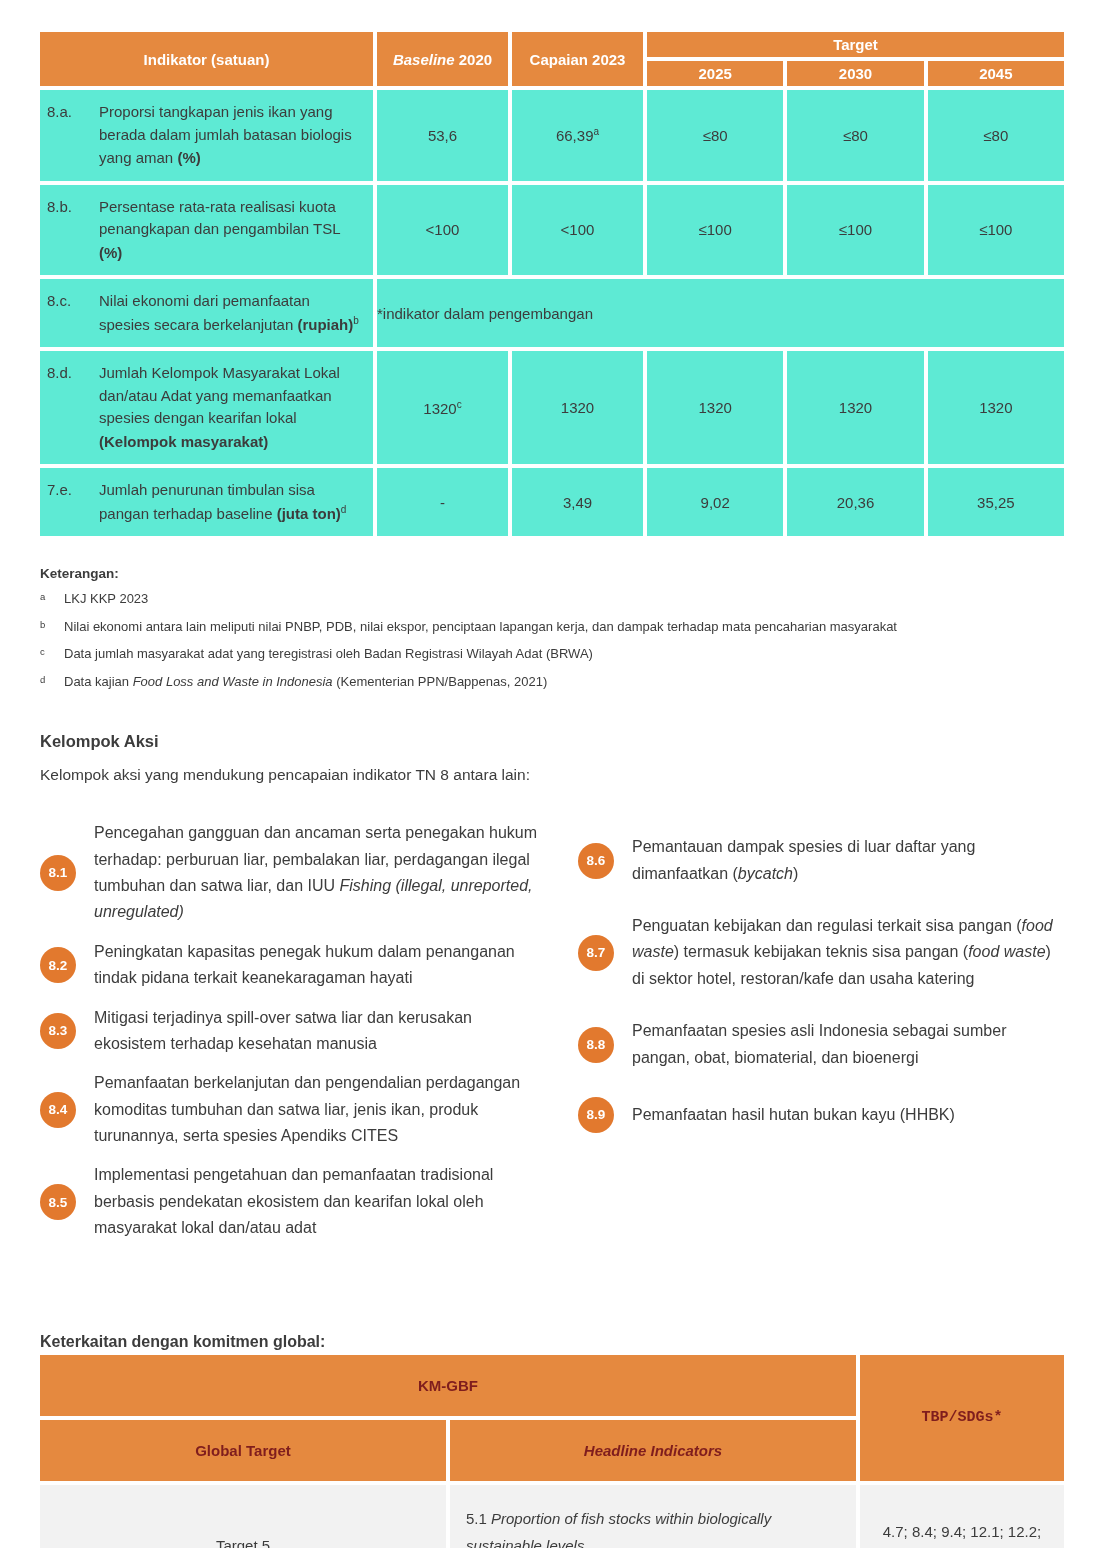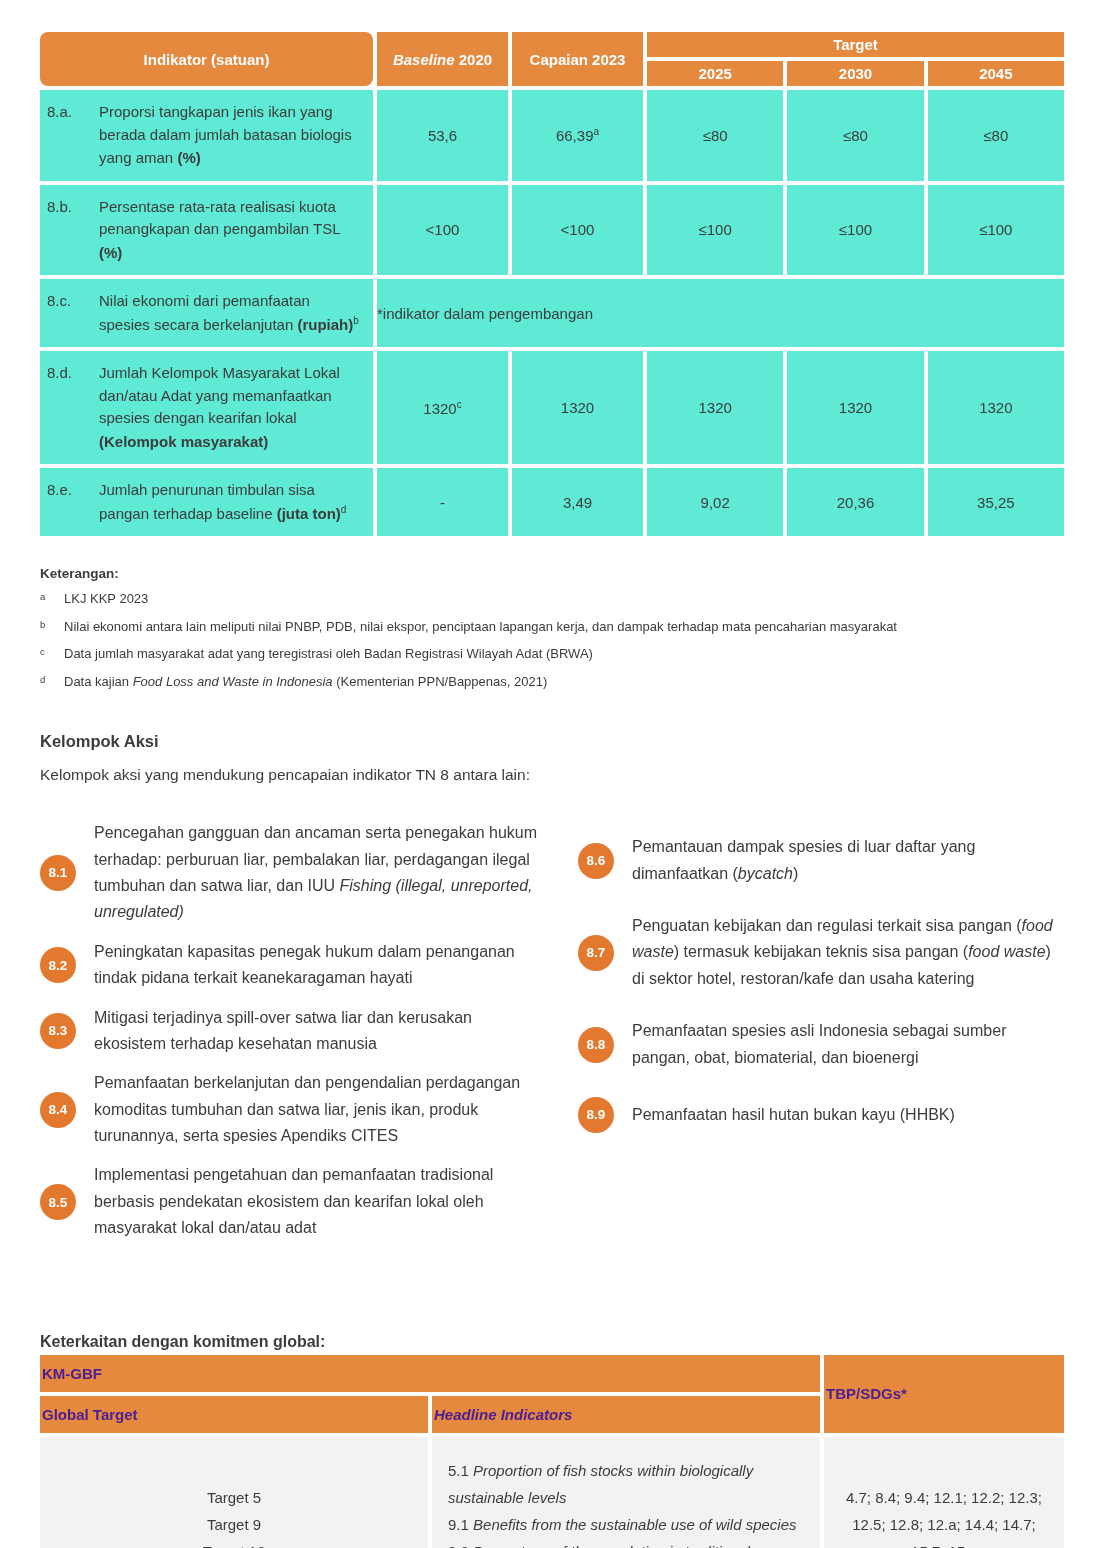--- a/index.html
+++ b/index.html
@@ -13,21 +13,21 @@
 
   
   table { border-collapse: separate; border-spacing: 4px; table-layout: fixed; }
   .ind-table { width: 1032px; margin-left: -4px; }
   .ind-table th {
     background: #e5893f; color: #ffffff; font-weight: bold;
     font-size: 15px; text-align: center; padding: 4px 2px;
   }
   .ind-table th.target-h { padding: 4px 0; }
   .ind-table td { background: #5eead4; font-size: 15px; vertical-align: middle; }
-  .col-ind { width: 333px; border-radius: 8px; }
+  .col-ind { width: 333px; }
   .col-val { width: 131px; }
   .ind-cell { padding: 11px 10px 11px 7px; }
   .ind-flex { display: flex; }
   .ind-num { width: 36px; flex: none; line-height: 1.5; }
   .ind-text { flex: 1; line-height: 1.5; margin-left: 16px; }
   .ind-text b { font-weight: bold; }
   .val { text-align: center; }
   .val sup, .ind-text sup { font-size: 10px; }
   .merged { text-align: left; }
 
@@ -51,27 +51,27 @@
     background: #e2792e; color: #ffffff; font-weight: bold; font-size: 13.5px;
     display: flex; align-items: center; justify-content: center;
   }
   .ka-text { font-size: 16px; line-height: 1.65; }
   .ka-text i { font-style: italic; }
 
   
   .gs-title { margin-top: 78px; font-size: 16px; font-weight: bold; }
   .global-table { width: 1032px; margin-left: -4px; }
   .global-table th {
-    background: #e5893f; color: #4c1d95; font-weight: bold;
-    font-size: 15px; text-align: left; padding: 10px 2px;
+    background: #e5893f; color: #7f1d1d; font-weight: bold;
+    font-size: 15px; text-align: center; padding: 22px 2px;
   }
   .global-table td { background: #f2f2f2; font-size: 15px; vertical-align: middle; padding: 20px 8px; }
   .col-gt { width: 198px; }
   .col-hi { width: 572px; }
-  .col-tbp { width: 240px; }
+  .col-tbp { width: 204px; font-family: Liberation Mono, monospace; }
   .gt-line { text-align: center; line-height: 27px; }
   .hi-line { text-align: left; line-height: 27px; padding-left: 8px; }
   .hi-line i { font-style: italic; }
   .sdg-cell { text-align: center; }
   .sdg-line { line-height: 27px; }
 </style>
 </head>
 <body>
 
 <div class="page">
@@ -135,21 +135,21 @@
         </td>
         <td class="val"><span>1320</span><sup>c</sup></td>
         <td class="val"><span>1320</span></td>
         <td class="val"><span>1320</span></td>
         <td class="val"><span>1320</span></td>
         <td class="val"><span>1320</span></td>
       </tr>
       <tr>
         <td class="ind-cell">
           <div class="ind-flex">
-            <span class="ind-num">8.e.</span>
+            <span class="ind-num">7.e.</span>
             <span class="ind-text"><span>Jumlah penurunan timbulan sisa pangan terhadap baseline </span><b>(juta ton)</b><sup>d</sup></span>
           </div>
         </td>
         <td class="val"><span>-</span></td>
         <td class="val"><span>3,49</span></td>
         <td class="val"><span>9,02</span></td>
         <td class="val"><span>20,36</span></td>
         <td class="val"><span>35,25</span></td>
       </tr>
     </tbody>

